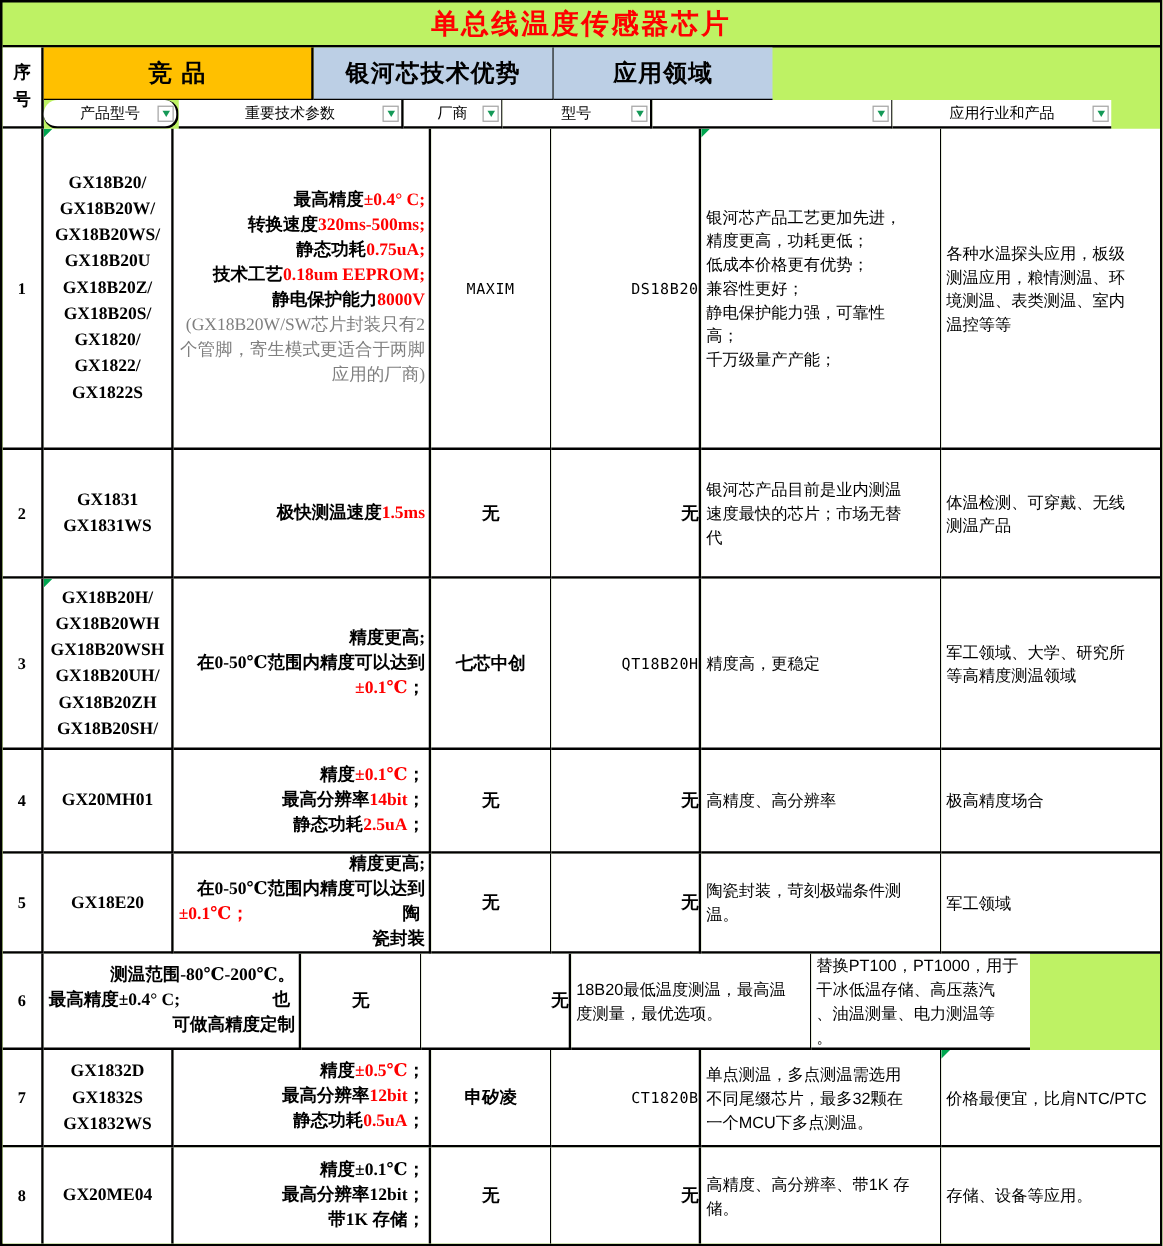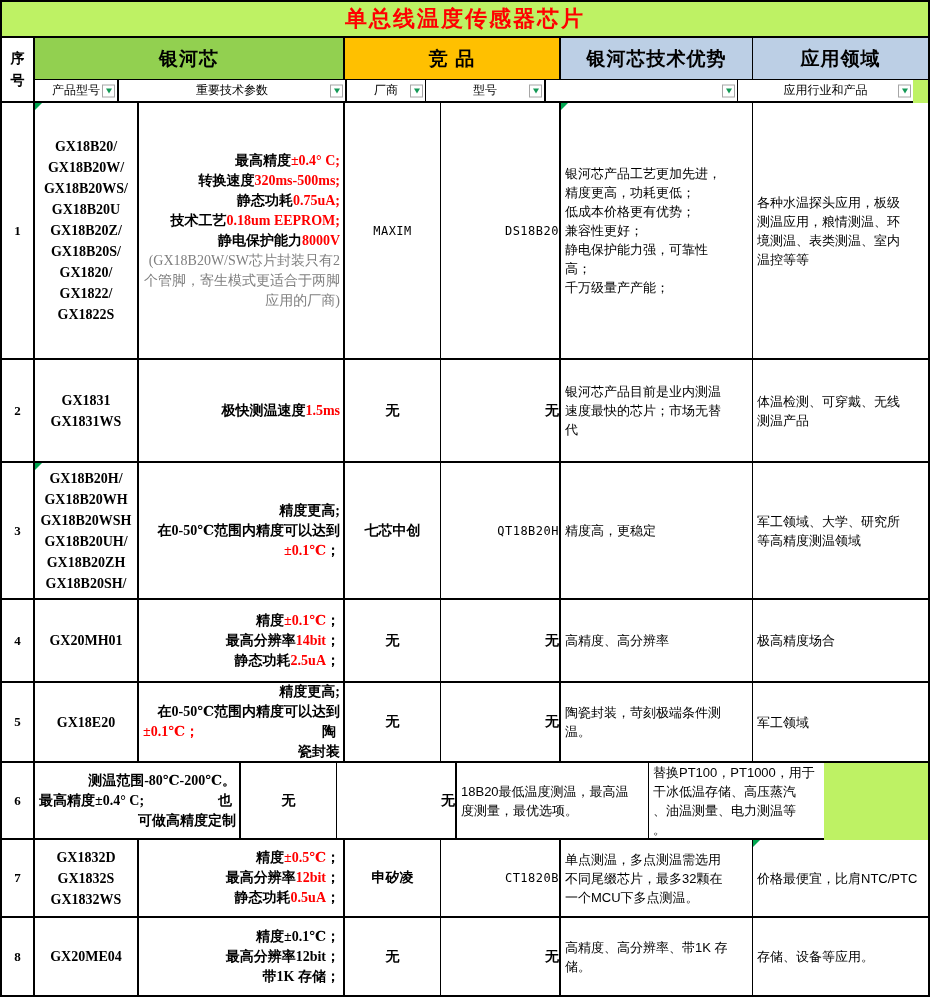--- a/index.html
+++ b/index.html
@@ -20,21 +20,21 @@
   .gcell{display:flex;align-items:center;justify-content:center;border-bottom:1px solid #000;border-right:1px solid #000;flex:none;
          font-family:"Liberation Sans","DejaVu Sans",sans-serif;font-weight:bold;font-size:19px;letter-spacing:1px;color:#000;}
   .srow{height:23px;display:flex;}
   .scell{position:relative;display:flex;align-items:center;justify-content:center;border-bottom:2px solid #000;border-right:1px solid #000;flex:none;background:#fff;}
   .sub-label{font-size:12px;color:#000;}
   .filter{position:absolute;right:2px;top:50%;transform:translateY(-50%);width:13px;height:13px;background:#fff;border:1px solid #a6a6a6;display:flex;align-items:center;justify-content:center;cursor:pointer;}
   .farrow{width:0;height:0;border-left:3.5px solid transparent;border-right:3.5px solid transparent;border-top:5px solid #159957;}
 
   .g-green{background:#92D050;}
   .g-orange{background:#FFC000;}
-  .g-blue{background:#BCCFE5;}.w-model{width:84px;}.w-param{width:228px;}.w-vendor{width:79px;}
+  .g-blue{background:#BCCFE5;}.w-model{width:108px;border-radius:11px;}.w-param{width:180px;}.w-vendor{width:79px;}
   .w-type{width:120px;}.w-adv{width:192px;}.w-app{width:175px;}
   .w-g1{width:310px;}.w-g2{width:216px;}
   .bR2{border-right-width:2px !important;}
   .noBR{border-right:none !important;}
 
   
   .rows .row{display:flex;}
   .rows .row:nth-child(1){height:257px;}
   .rows .row:nth-child(2){height:103px;}
   .rows .row:nth-child(3){height:137px;}
@@ -73,23 +73,20 @@
   <div class="title-row">
     <span class="title">单总线温度传感器芯片</span>
   </div>
 
   <div class="hdr">
     <div class="seq">
       <span class="seq-txt">序号</span>
     </div>
     <div class="hdr-right">
       <div class="grow">
-        <div class="gcell g-green w-g1 bR2">
-          <span>银河芯</span>
-        </div>
         <div class="gcell g-orange w-g2 bR2">
           <span>竞  品</span>
         </div>
         <div class="gcell g-blue w-adv">
           <span>银河芯技术优势</span>
         </div>
         <div class="gcell g-blue w-app noBR">
           <span>应用领域</span>
         </div>
       </div>

